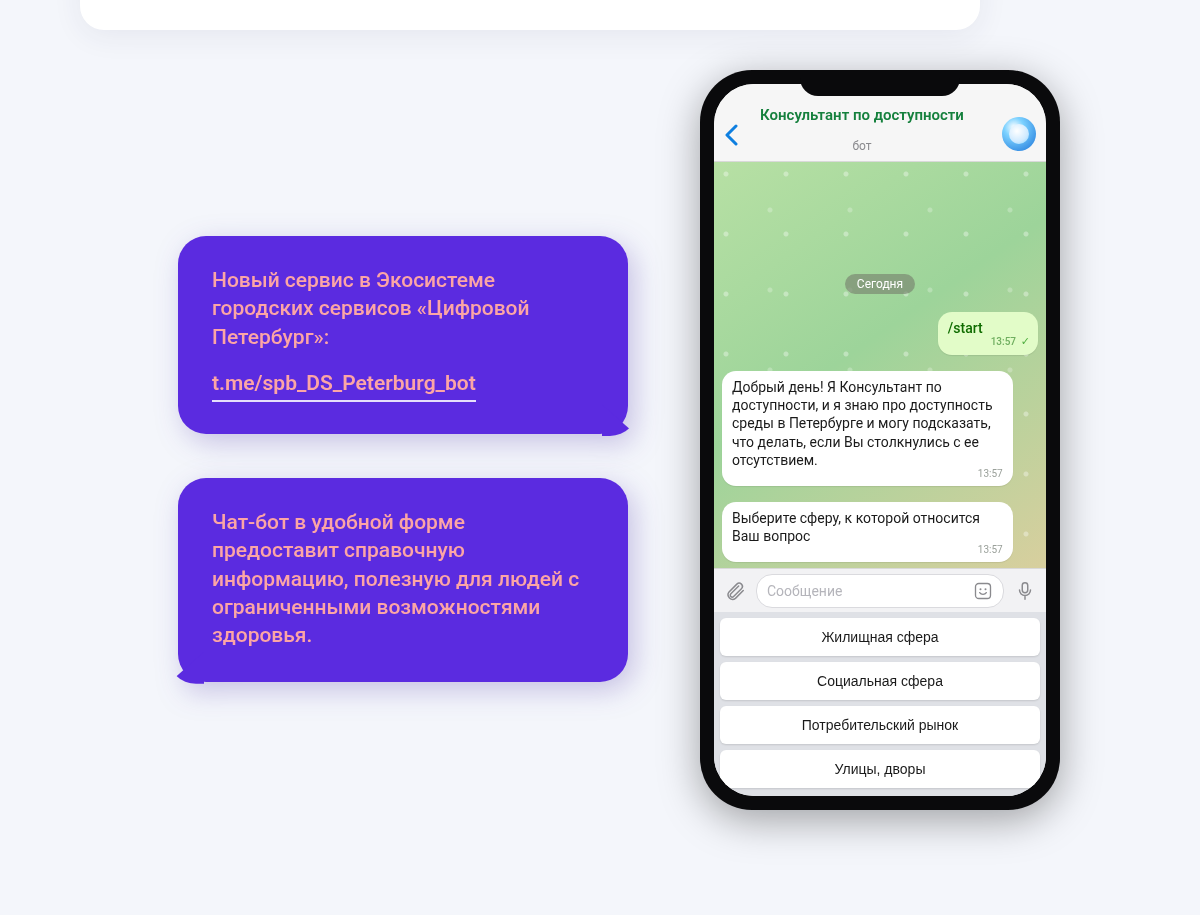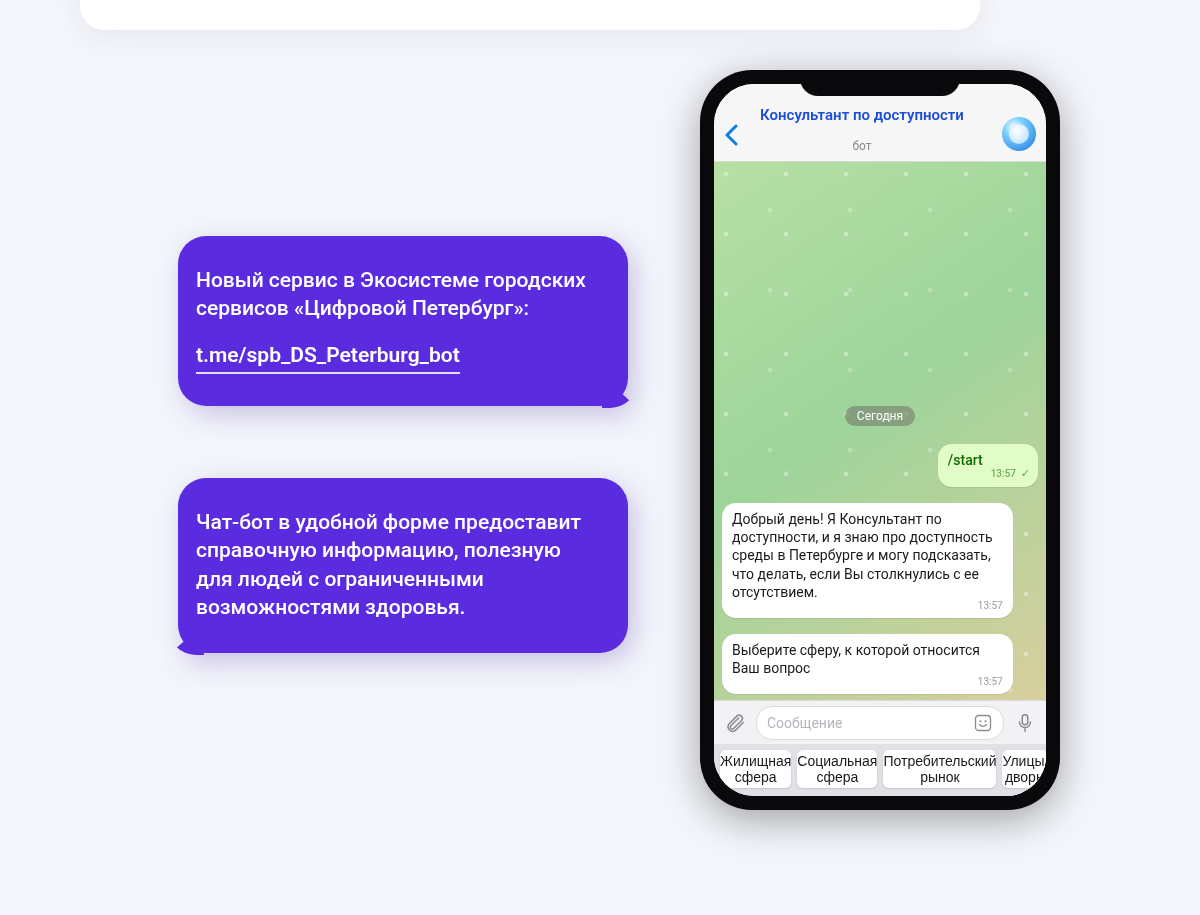--- a/index.html
+++ b/index.html
@@ -22,23 +22,23 @@
     background: #ffffff;
     border-radius: 24px;
     box-shadow: 0 6px 30px rgba(40,40,80,0.07);
   }
 
   
   .callout {
     position: absolute;
     width: 450px;
     background: #5b2be0;
-    color: #ffffff;
+    color: #fca5a5;
     border-radius: 28px;
-    padding: 30px 34px 32px 18px;
+    padding: 30px 34px 32px 34px;
     font-size: 21px;
     line-height: 1.35;
     font-weight: 500;
     filter: drop-shadow(6px 8px 14px rgba(60,30,160,0.25));
   }
   .callout .link {
     display: inline-block;
     margin-top: 18px;
     border-bottom: 2px solid rgba(255,255,255,0.85);
     padding-bottom: 3px;
@@ -117,21 +117,21 @@
     line-height: 1;
   }
   .tg-title-wrap {
     flex: 1;
     text-align: center;
     margin-left: -20px;
   }
   .tg-title {
     font-size: 15px;
     font-weight: 600;
-    color: #1d4ed8;
+    color: #15803d;
   }
   .tg-subtitle {
     font-size: 12px;
     color: #8a8a8e;
     margin-top: 15px;
   }
   .avatar {
     width: 34px;
     height: 34px;
     border-radius: 50%;
@@ -231,21 +231,21 @@
   .stickers-icon {
     width: 20px; height: 20px;
     color: #8a8a8e;
   }
 
   
   .options {
     background: #dfe1e6;
     padding: 6px 6px 8px 6px;
     display: flex;
-    flex-direction: row;
+    flex-direction: column;
     gap: 6px;
   }
   .opt-btn {
     background: #ffffff;
     border: none;
     border-radius: 6px;
     height: 38px;
     font-size: 14px;
     color: #1a1a1a;
     box-shadow: 0 1px 2px rgba(0,0,0,0.12);

